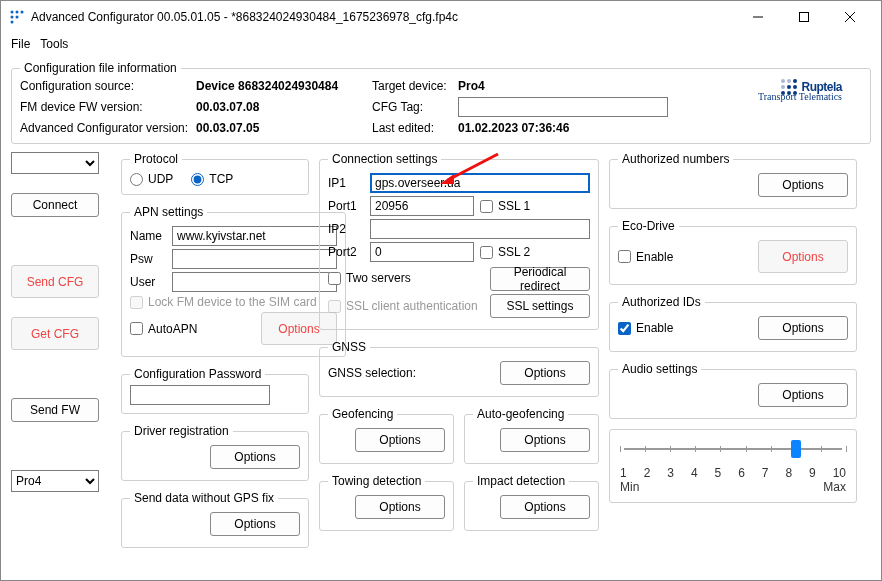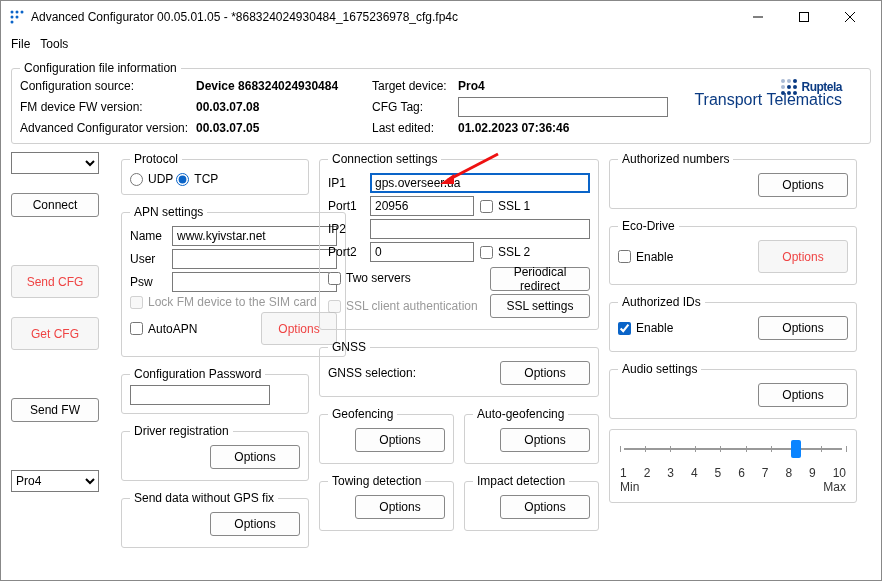--- a/index.html
+++ b/index.html
@@ -16,21 +16,21 @@
   .content { padding: 6px 10px 10px 10px; }
   fieldset.group { border: 1px solid #d0d0d0; border-radius: 3px; margin: 0; padding: 4px 8px 8px 8px; position: relative; }
   fieldset.group > legend { padding: 0 4px; color: #000; font-size: 12px; }
   .file-info { display: flex; align-items: flex-start; }
   .file-info-grid { display: grid; grid-template-columns: 170px 170px 80px auto; row-gap: 4px; column-gap: 6px; align-items: center; }
   .file-info-grid .lbl { color: #000; }
   .file-info-grid .val { color: #000; font-weight: bold; }
   .file-info .tag-input { width: 210px; height: 20px; border: 1px solid #7a7a7a; background: #fff; }
   .logo { margin-left: auto; margin-right: 20px; color: #0A3A82; display: flex; flex-direction: column; align-items: flex-end; }
   .logo .brand { font-size: 30px; font-weight: 600; letter-spacing: -0.5px; display: flex; align-items: center; }
-  .logo .tag { font-size: 16px; color: #0A3A82; margin-top: -4px; }
+  .logo .tag { font-size: 10px; color: #0A3A82; margin-top: -4px; font-family: Liberation Serif, serif; }
   .dots { display: inline-grid; grid-template-columns: repeat(3, 4px); gap: 2px; margin-right: 4px; }
   .dots i { width: 4px; height: 4px; background: #0A3A82; border-radius: 50%; display: block; }
   .dots i.lt { opacity: .35; }
   .main-cols { display: flex; gap: 10px; margin-top: 8px; align-items: flex-start; }
   .sidebar { width: 100px; display: flex; flex-direction: column; gap: 19px; }
   .sidebar select, .sidebar .btn, .sidebar .btn-dis { width: 88px; }
   select.combo { height: 22px; border: 1px solid #7a7a7a; background: #fff; }
   .btn { height: 24px; border: 1px solid #888; border-radius: 3px; background: #fdfdfd; color: #000; display: inline-flex; align-items: center; justify-content: center; padding: 0 10px; cursor: default; }
   .btn-dis { height: 33px; border: 1px solid #cfcfcf; border-radius: 3px; background: #f7f7f7; color: #ef4444; display: inline-flex; align-items: center; justify-content: center; padding: 0 10px; }
   .col { display: flex; flex-direction: column; gap: 10px; }
@@ -53,21 +53,21 @@
   .slider .tick { position: absolute; top: 6px; width: 1px; height: 6px; background: #999; }
   .slider .thumb { position: absolute; top: 0; width: 10px; height: 18px; background: #0a84ff; border-radius: 2px; transform: translateX(-50%); }
   .slider-labels { display: flex; justify-content: space-between; font-size: 11px; color: #333; margin-top: 2px; }
   .slider-ends { display: flex; justify-content: space-between; font-size: 11px; color: #333; margin-top: 0; }
   .arrow { position: absolute; pointer-events: none; }
   .half-row { display: flex; gap: 10px; justify-content: space-between; }
   .half-row fieldset { flex: 1; }
   .small-btn { width: 76px; }
   .options-btn { width: 90px; }
   .right-btn-row { display: flex; align-items: center; gap: 8px; }
-  .protocol-row { display: flex; gap: 3px; margin-top: 2px; }
+  .protocol-row { display: flex; gap: 18px; margin-top: 2px; }
 </style>
 </head>
 <body>
 <div class="window">
 
 <div class="titlebar">
   <span class="icon-box">
     <svg viewBox="0 0 16 16">
           <g fill="#0a64c8">
             <circle cx="3" cy="3" r="1.5"></circle>
@@ -177,25 +177,25 @@
         </div>
       </fieldset>
 
       <fieldset class="group">
         <legend>APN settings</legend>
         <div class="row">
               <label class="fld">Name</label>
               <input class="txt" type="text" value="www.kyivstar.net" style="">
             </div>
         <div class="row">
+              <label class="fld">Psw</label>
+              <input class="txt" type="text" value="" style="">
+            </div>
+        <div class="row">
               <label class="fld">User</label>
-              <input class="txt" type="text" value="" style="">
-            </div>
-        <div class="row">
-              <label class="fld">Psw</label>
               <input class="txt" type="text" value="" style="">
             </div>
         <div class="row chk-row">
               <input type="checkbox" disabled="" style="">
               <span class="disabled-text">Lock FM device to the SIM card</span>
             </div>
         <div class="row">
           <label class="chk-row">
                 <input type="checkbox" style="">
                 <span>AutoAPN</span>

